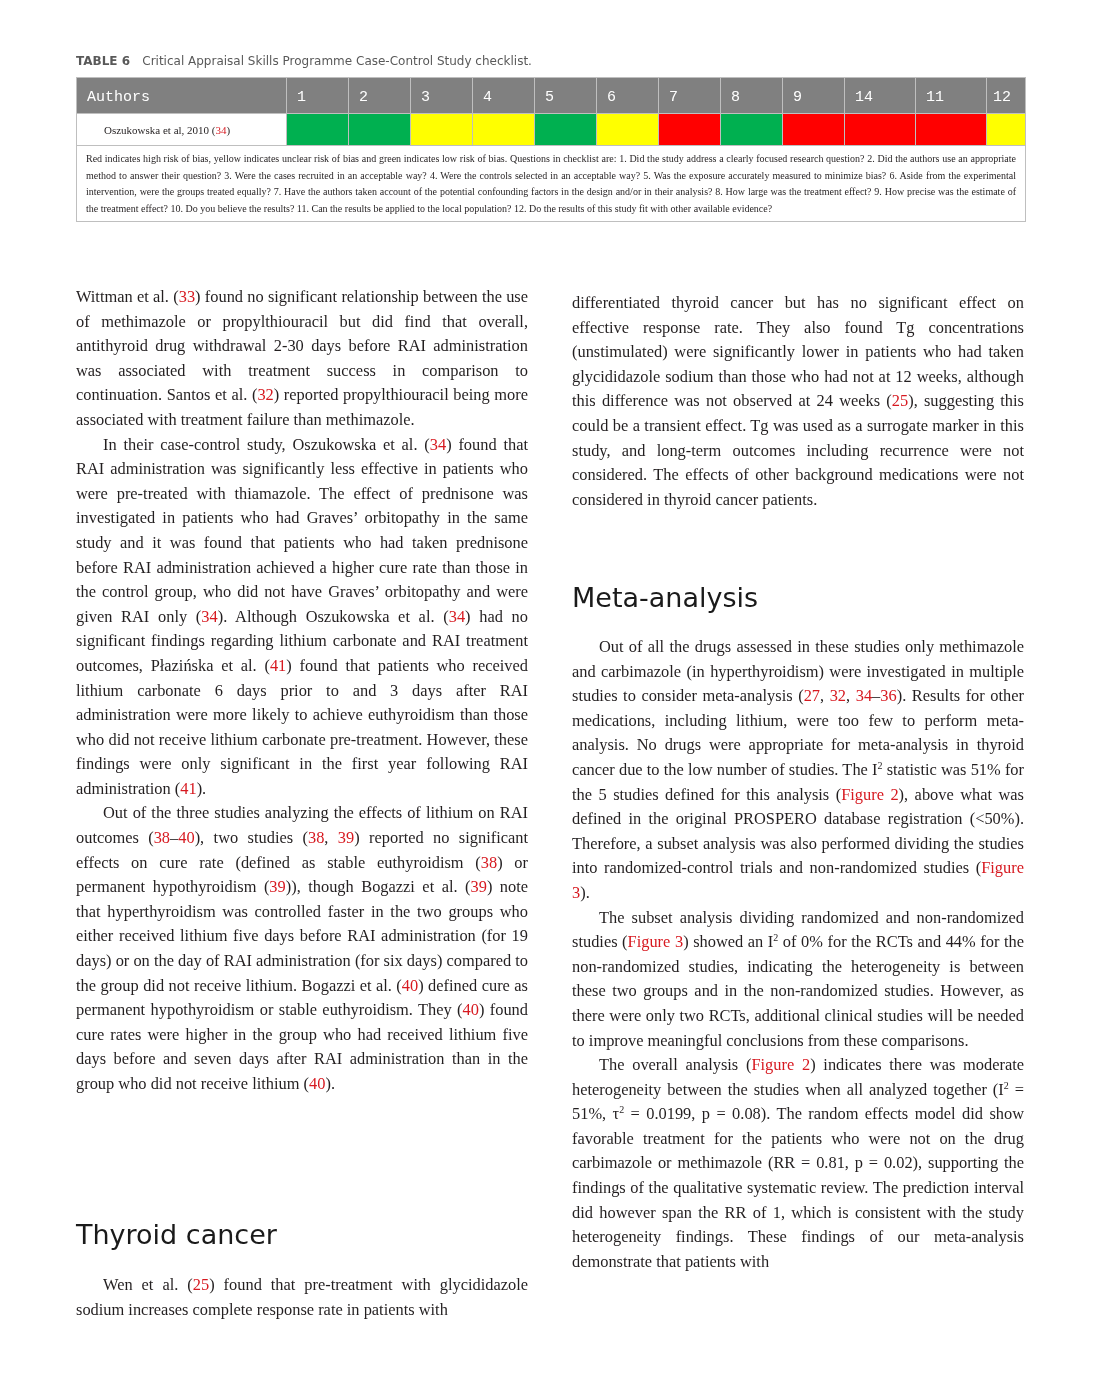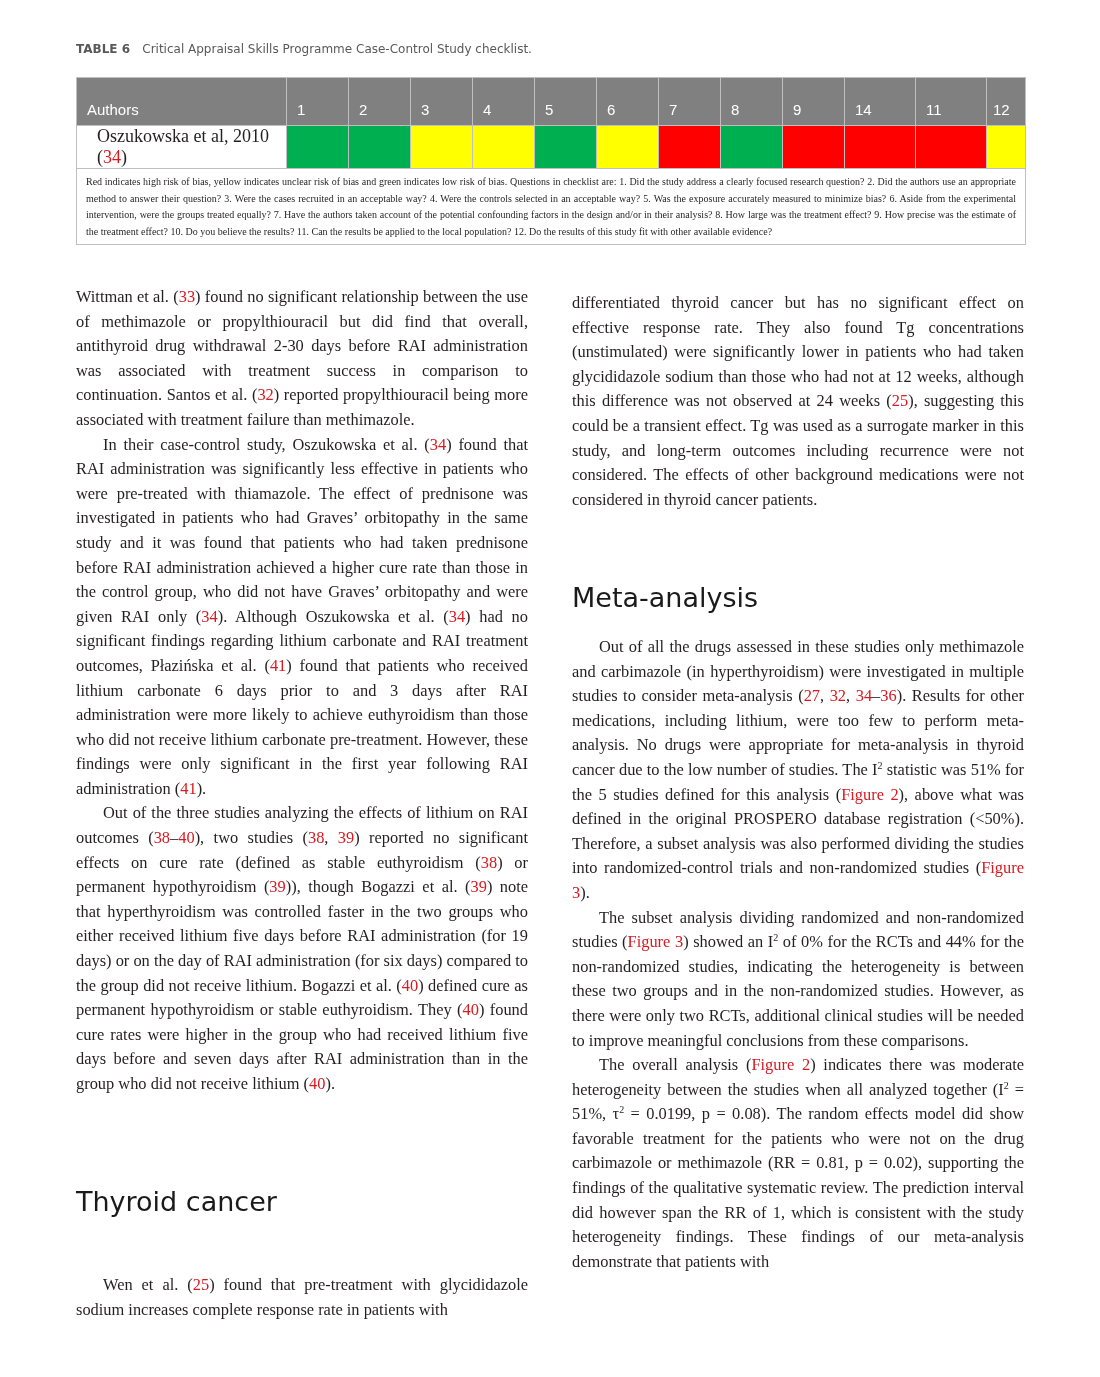--- a/index.html
+++ b/index.html
@@ -1,23 +1,23 @@
 <!DOCTYPE html>
 <html><head>
 <meta charset="utf-8">
 <style>
   html, body { margin: 0; padding: 0; background: #ffffff; }
   body { width: 1100px; height: 1377px; position: relative; overflow: hidden; color: #231f20; }
-  .caption { position: absolute; left: 76px; top: 42px; font-family: "DejaVu Sans", sans-serif; font-size: 12px; color: #595959; font-weight: bold; }
+  .caption { position: absolute; left: 76px; top: 54px; font-family: "DejaVu Sans", sans-serif; font-size: 12px; color: #595959; font-weight: bold; }
   .caption .lbl { color: #595959; margin-right: 8px; }
   .caption .txt { font-weight: normal; color: #595959; }
   table.csp { position: absolute; left: 76px; top: 77px; width: 949px; border-collapse: collapse; table-layout: fixed; }
-  table.csp th { background: #808080; color: #ffffff; font-family: Liberation Sans, sans-serif; font-weight: normal; font-size: 15px; text-align: left; height: 31px; padding: 16px 0 0 10px; border: 1px solid #bfbfbf; }
+  table.csp th { background: #808080; color: #ffffff; font-family: Liberation Mono, monospace; font-weight: normal; font-size: 15px; text-align: left; height: 31px; padding: 4px 0 0 10px; border: 1px solid #bfbfbf; }
   table.csp td { height: 31px; border: 1px solid #bfbfbf; padding: 0; }
-  table.csp td.author { font-family: "Liberation Serif", serif; font-size: 18px; padding-left: 20px; }
+  table.csp td.author { font-family: "Liberation Serif", serif; font-size: 11px; padding-left: 27px; }
   table.csp td.note { font-family: "Liberation Serif", serif; font-size: 10px; line-height: 16.6px; padding: 5px 9px 4px 9px; text-align: justify; height: auto; border-right: 1px solid #bfbfbf; }
   .red { color: #d71920; }
   .col { position: absolute; width: 452px; font-family: "Liberation Serif", serif; font-size: 16.4px; line-height: 24.6px; text-align: justify; }
   .col p { margin: 0; }
   .col p.ind { text-indent: 27px; }
   .h2 { font-family: "DejaVu Sans", sans-serif; font-size: 27px; color: #1a1a1a; position: absolute; }
   sup { font-size: 10px; line-height: 0; vertical-align: super; }
 </style>
 </head>
 <body>
@@ -81,21 +81,21 @@
     </tr>
   </tbody>
 </table>
 
 <div class="col" style="left:76px; top:285px;">
   <p>Wittman et al. (<span class="red">33</span>) found no significant relationship between the use of methimazole or propylthiouracil but did find that overall, antithyroid drug withdrawal 2-30 days before RAI administration was associated with treatment success in comparison to continuation. Santos et al. (<span class="red">32</span>) reported propylthiouracil being more associated with treatment failure than methimazole.</p>
   <p class="ind">In their case-control study, Oszukowska et al. (<span class="red">34</span>) found that RAI administration was significantly less effective in patients who were pre-treated with thiamazole. The effect of prednisone was investigated in patients who had Graves’ orbitopathy in the same study and it was found that patients who had taken prednisone before RAI administration achieved a higher cure rate than those in the control group, who did not have Graves’ orbitopathy and were given RAI only (<span class="red">34</span>). Although Oszukowska et al. (<span class="red">34</span>) had no significant findings regarding lithium carbonate and RAI treatment outcomes, Płazińska et al. (<span class="red">41</span>) found that patients who received lithium carbonate 6 days prior to and 3 days after RAI administration were more likely to achieve euthyroidism than those who did not receive lithium carbonate pre-treatment. However, these findings were only significant in the first year following RAI administration (<span class="red">41</span>).</p>
   <p class="ind">Out of the three studies analyzing the effects of lithium on RAI outcomes (<span class="red">38</span><span>–</span><span class="red">40</span>), two studies (<span class="red">38</span><span>, </span><span class="red">39</span>) reported no significant effects on cure rate (defined as stable euthyroidism (<span class="red">38</span>) or permanent hypothyroidism (<span class="red">39</span>)), though Bogazzi et al. (<span class="red">39</span>) note that hyperthyroidism was controlled faster in the two groups who either received lithium five days before RAI administration (for 19 days) or on the day of RAI administration (for six days) compared to the group did not receive lithium. Bogazzi et al. (<span class="red">40</span>) defined cure as permanent hypothyroidism or stable euthyroidism. They (<span class="red">40</span>) found cure rates were higher in the group who had received lithium five days before and seven days after RAI administration than in the group who did not receive lithium (<span class="red">40</span>).</p>
 </div>
 
-<div class="h2" style="left:76px; top:1186px;">Thyroid cancer</div>
+<div class="h2" style="left:76px; top:1219px;">Thyroid cancer</div>
 
 <div class="col" style="left:76px; top:1273px;">
   <p class="ind">Wen et al. (<span class="red">25</span>) found that pre-treatment with glycididazole sodium increases complete response rate in patients with</p>
 </div>
 
 <div class="col" style="left:572px; top:291px;">
   <p>differentiated thyroid cancer but has no significant effect on effective response rate. They also found Tg concentrations (unstimulated) were significantly lower in patients who had taken glycididazole sodium than those who had not at 12 weeks, although this difference was not observed at 24 weeks (<span class="red">25</span>), suggesting this could be a transient effect. Tg was used as a surrogate marker in this study, and long-term outcomes including recurrence were not considered. The effects of other background medications were not considered in thyroid cancer patients.</p>
 </div>
 
 <div class="h2" style="left:572px; top:582px;">Meta-analysis</div>

